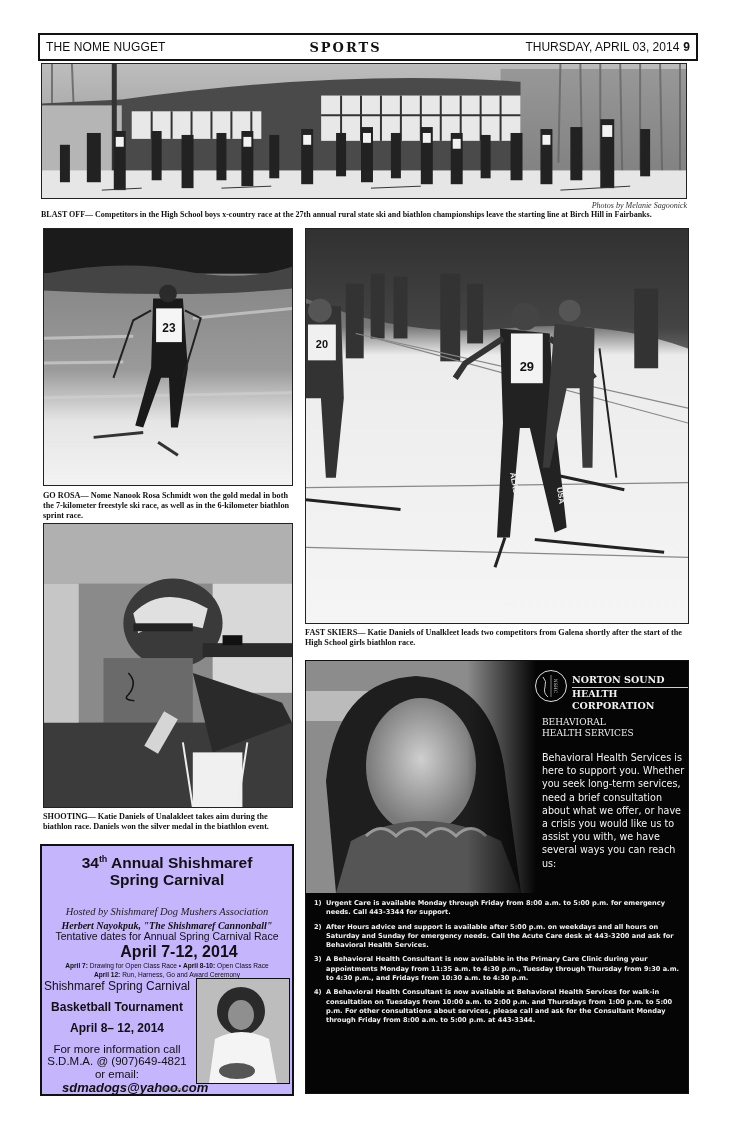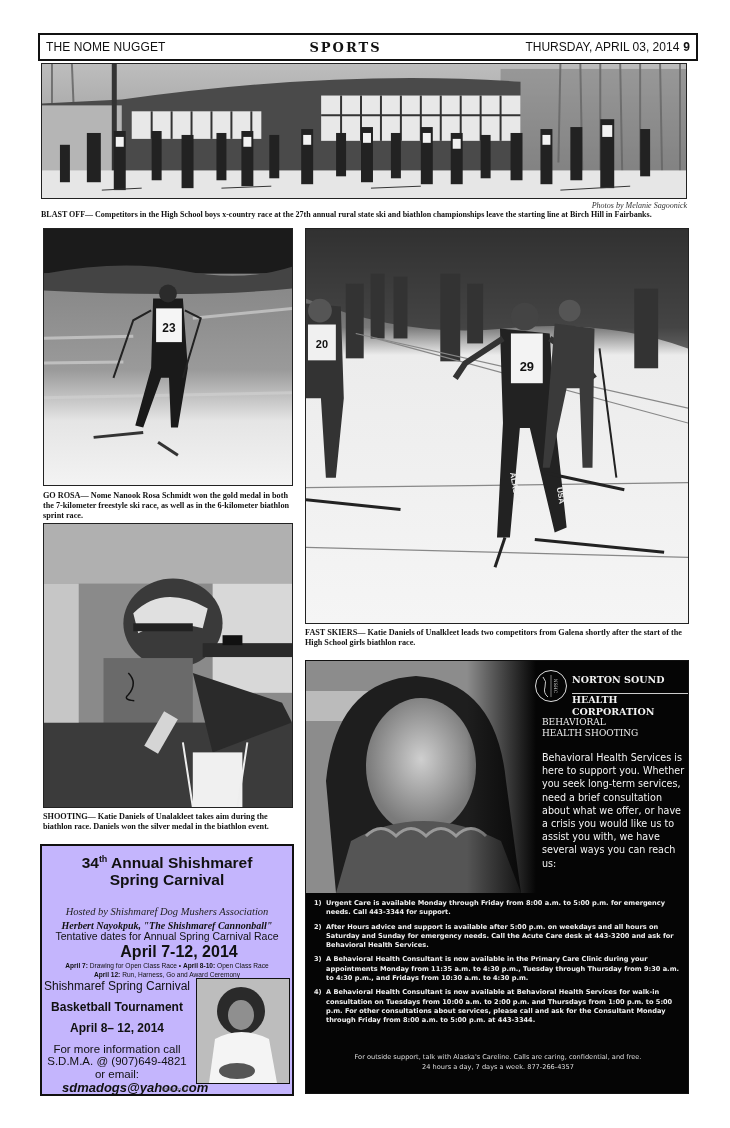--- a/index.html
+++ b/index.html
@@ -36,21 +36,21 @@
   .ad1 .lower .info { font-size:11.5px; line-height:12px; margin-top:8px; }
   .ad1 .lower .email { font-size:13px; font-weight:bold; font-style:italic; line-height:14px;padding-left:20px; }
   .ad1 .portrait { position:absolute; left:154px; top:132px; width:92px; height:104px; border:1px solid #111; overflow:hidden; }
   .ad1 .code { position:absolute; left:120px; bottom:2px; font-size:4px; color:#555; }
 
   
   .ad2 { left:305px; top:660px; width:384px; height:434px; background:#050505; color:#eee; overflow:hidden; border:1px solid #111; box-sizing:border-box; }
   .ad2 .photo2 { position:absolute; left:0; top:0; width:230px; height:232px; }
   .ad2 .logo { position:absolute; left:228px; top:8px; width:34px; height:34px; }
   .ad2 .org { position:absolute; left:266px; top:13px; font-family:"DejaVu Serif", serif; font-weight:bold; font-size:9.5px; line-height:12px; color:#f2f2f2; }
-  .ad2 .org .line1 { border-bottom:1px solid #ccc; padding-bottom:7px; }
+  .ad2 .org .line1 { border-bottom:1px solid #ccc; padding-bottom:1px; }
   .ad2 .dept { position:absolute; left:236px; top:56px; font-family:"DejaVu Serif", serif; font-weight:normal; font-size:9px; line-height:11px; color:#eee; }
   .ad2 .intro { position:absolute; left:236px; top:90px; width:146px; font-family:"DejaVu Sans", sans-serif; font-size:9.6px; line-height:13.2px; color:#f4f4f4; }
   .ad2 .list { position:absolute; left:8px; top:238px; width:370px; font-family:"DejaVu Sans", sans-serif; font-weight:bold; font-size:6.6px; line-height:9.3px; color:#f0f0f0; }
   .ad2 .list .item { display:flex; margin-bottom:5px; }
   .ad2 .list .num { width:12px; flex:none; }
   .ad2 .foot { position:absolute; left:8px; top:392px; width:368px; text-align:center; font-family:"DejaVu Sans", sans-serif; font-size:6.6px; line-height:9.5px; color:#ddd; }
 </style>
 </head>
 <body>
 
@@ -315,38 +315,34 @@
       <line x1="17" y1="6" x2="17" y2="28" stroke="#ccc" stroke-width="0.6"></line>
       <text x="23" y="20" font-size="4.5" fill="#ddd" font-family="DejaVu Serif, serif" text-anchor="middle" transform="rotate(90 23 17)">NSHC</text>
     </svg>
   </div>
   <div class="org">
     <div class="line1">NORTON SOUND</div>
     <div>HEALTH CORPORATION</div>
   </div>
   <div class="dept">
     <div>BEHAVIORAL</div>
-    <div>HEALTH SHOOTING</div>
+    <div>HEALTH SERVICES</div>
   </div>
   <div class="intro">Behavioral Health Services is here to support you. Whether you seek long-term services, need a brief consultation about what we offer, or have a crisis you would like us to assist you with, we have several ways you can reach us:</div>
   <div class="list">
     <div class="item">
         <span class="num">1)</span>
         <span>Urgent Care is available Monday through Friday from 8:00 a.m. to 5:00 p.m. for emergency needs. Call 443-3344 for support.</span>
       </div>
     <div class="item">
         <span class="num">2)</span>
         <span>After Hours advice and support is available after 5:00 p.m. on weekdays and all hours on Saturday and Sunday for emergency needs. Call the Acute Care desk at 443-3200 and ask for Behavioral Health Services.</span>
       </div>
     <div class="item">
         <span class="num">3)</span>
         <span>A Behavioral Health Consultant is now available in the Primary Care Clinic during your appointments Monday from 11:35 a.m. to 4:30 p.m., Tuesday through Thursday from 9:30 a.m. to 4:30 p.m., and Fridays from 10:30 a.m. to 4:30 p.m.</span>
       </div>
     <div class="item">
         <span class="num">4)</span>
         <span>A Behavioral Health Consultant is now available at Behavioral Health Services for walk-in consultation on Tuesdays from 10:00 a.m. to 2:00 p.m. and Thursdays from 1:00 p.m. to 5:00 p.m. For other consultations about services, please call and ask for the Consultant Monday through Friday from 8:00 a.m. to 5:00 p.m. at 443-3344.</span>
       </div>
   </div>
-  <div class="foot">
-    <div>For outside support, talk with Alaska's Careline. Calls are caring, confidential, and free.</div>
-    <div>24 hours a day, 7 days a week. 877-266-4357</div>
-  </div>
 </div>
 
 </body></html>

